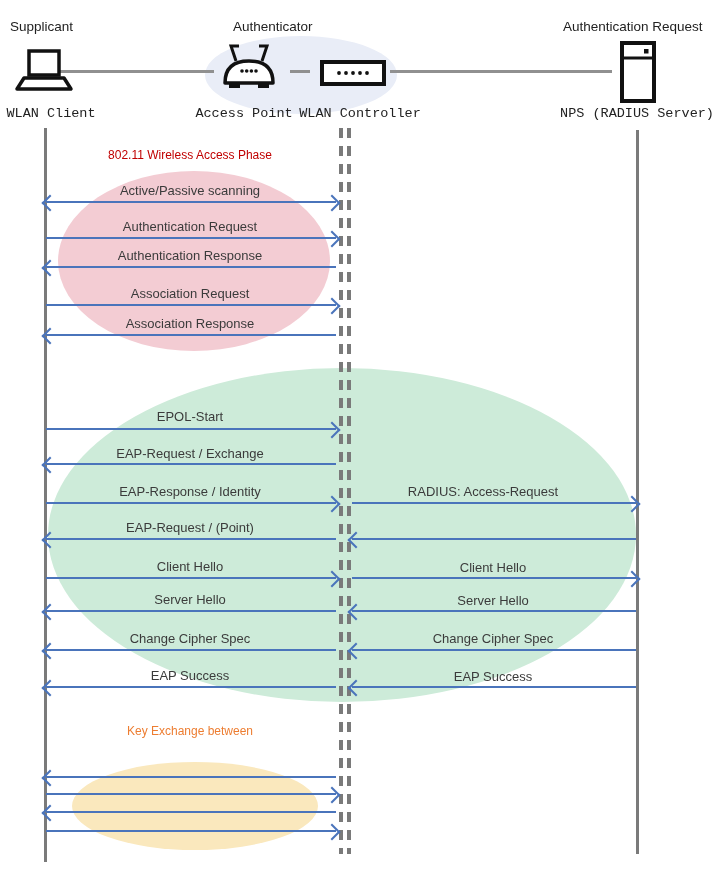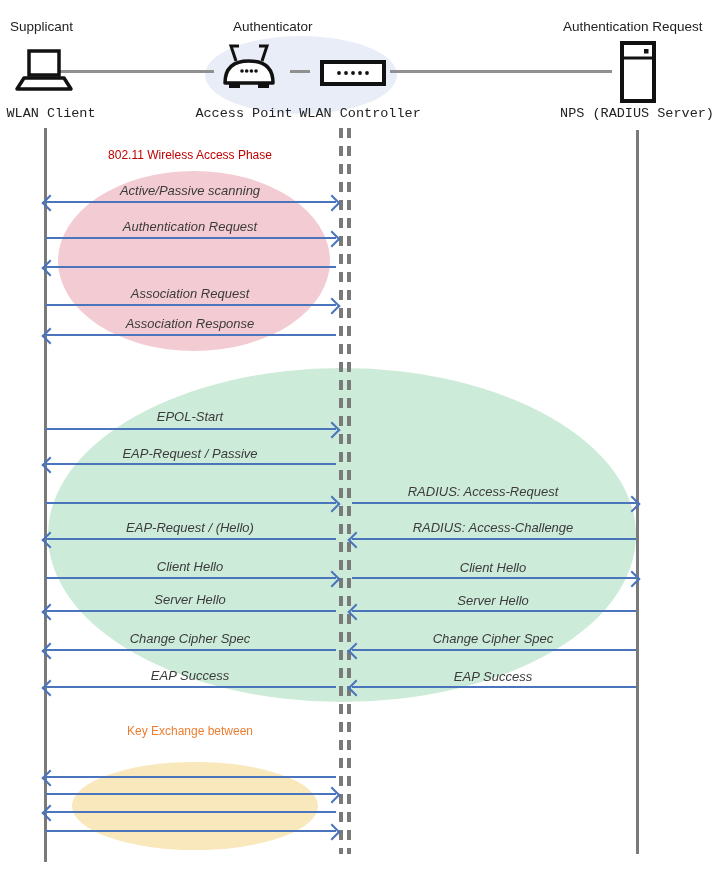--- a/index.html
+++ b/index.html
@@ -26,21 +26,21 @@
     content:""; position:absolute; width:10px; height:10px; top:-6px; display:none;
   }
   .arrow::after  { right:-2px; border-top:2.5px solid #4a74bb; border-right:2.5px solid #4a74bb; transform:rotate(45deg); }
   .arrow::before { left:-2px;  border-bottom:2.5px solid #4a74bb; border-left:2.5px solid #4a74bb; transform:rotate(45deg); }
   .dir-right::after { display:block; }
   .dir-left::before { display:block; }
   .dir-both::before,.dir-both::after { display:block; }
   
   .mlabel {
     position:absolute; text-align:center; font-size:13px; line-height:16px;
-    color:#3b3b3b; z-index:4; white-space:nowrap;font-style:italic;
+    color:#3b3b3b; z-index:4; white-space:nowrap;
   }
   .ptitle { position:absolute; text-align:center; font-size:12px; line-height:17px; z-index:4; white-space:nowrap; }
   .t-red    { color:#c00000; }
   .t-green  { color:#00b050; }
   .t-orange { color:#ed7d31; }
   .roleline { position:absolute; font-size:13.5px; color:#222; z-index:4; white-space:nowrap; }
   .actorlbl { position:absolute; font-size:13.5px; color:#222; text-align:center; z-index:4; white-space:nowrap;font-family:Liberation Mono, monospace; }
   .icon { position:absolute; z-index:3; }
 </style>
 </head>
@@ -106,32 +106,33 @@
   <div class="lifeline" style="left:44px;top:128px;height:734px"></div>
   <div class="dashline" style="left:339px;top:128px;height:726px"></div>
   <div class="dashline" style="left:347px;top:128px;height:726px"></div>
   <div class="lifeline" style="left:636px;top:130px;height:724px"></div>
 
   <div class="ptitle t-red" style="left:44px;top:147px;width:292px">802.11 Wireless Access Phase</div>
   <div class="ptitle t-orange" style="left:44px;top:723px;width:292px">Key Exchange between</div>
 
   <div class="mlabel" style="left:44px;top:183px;width:292px">Active/Passive scanning</div>
   <div class="mlabel" style="left:44px;top:219px;width:292px">Authentication Request</div>
+  <div class="mlabel" style="left:44px;top:248px;width:292px">Authentication Response</div>
   <div class="mlabel" style="left:44px;top:286px;width:292px">Association Request</div>
   <div class="mlabel" style="left:44px;top:409px;width:292px">EPOL-Start</div>
   <div class="mlabel" style="left:44px;top:316px;width:292px">Association Response</div>
-  <div class="mlabel" style="left:44px;top:446px;width:292px">EAP-Request / Passive</div>
-  <div class="mlabel" style="left:44px;top:520px;width:292px">EAP-Request / (Hello)</div>
+  <div class="mlabel" style="left:44px;top:446px;width:292px">EAP-Request / Exchange</div>
+  <div class="mlabel" style="left:44px;top:484px;width:292px">EAP-Response / Identity</div>
+  <div class="mlabel" style="left:44px;top:520px;width:292px">EAP-Request / (Point)</div>
   <div class="mlabel" style="left:44px;top:559px;width:292px">Client Hello</div>
   <div class="mlabel" style="left:44px;top:592px;width:292px">Server Hello</div>
   <div class="mlabel" style="left:44px;top:631px;width:292px">Change Cipher Spec</div>
   <div class="mlabel" style="left:44px;top:668px;width:292px">EAP Success</div>
 
   <div class="mlabel" style="left:340px;top:484px;width:286px">RADIUS: Access-Request</div>
-  <div class="mlabel" style="left:350px;top:520px;width:286px">RADIUS: Access-Challenge</div>
   <div class="mlabel" style="left:350px;top:560px;width:286px">Client Hello</div>
   <div class="mlabel" style="left:350px;top:593px;width:286px">Server Hello</div>
   <div class="mlabel" style="left:350px;top:631px;width:286px">Change Cipher Spec</div>
   <div class="mlabel" style="left:350px;top:669px;width:286px">EAP Success</div>
 
   <div class="arrow dir-both" style="left:46px;top:201px;width:290px"></div>
   <div class="arrow dir-right" style="left:46px;top:237px;width:290px"></div>
   <div class="arrow dir-left" style="left:46px;top:266px;width:290px"></div>
   <div class="arrow dir-right" style="left:46px;top:304px;width:290px"></div>
   <div class="arrow dir-left" style="left:46px;top:334px;width:290px"></div>

